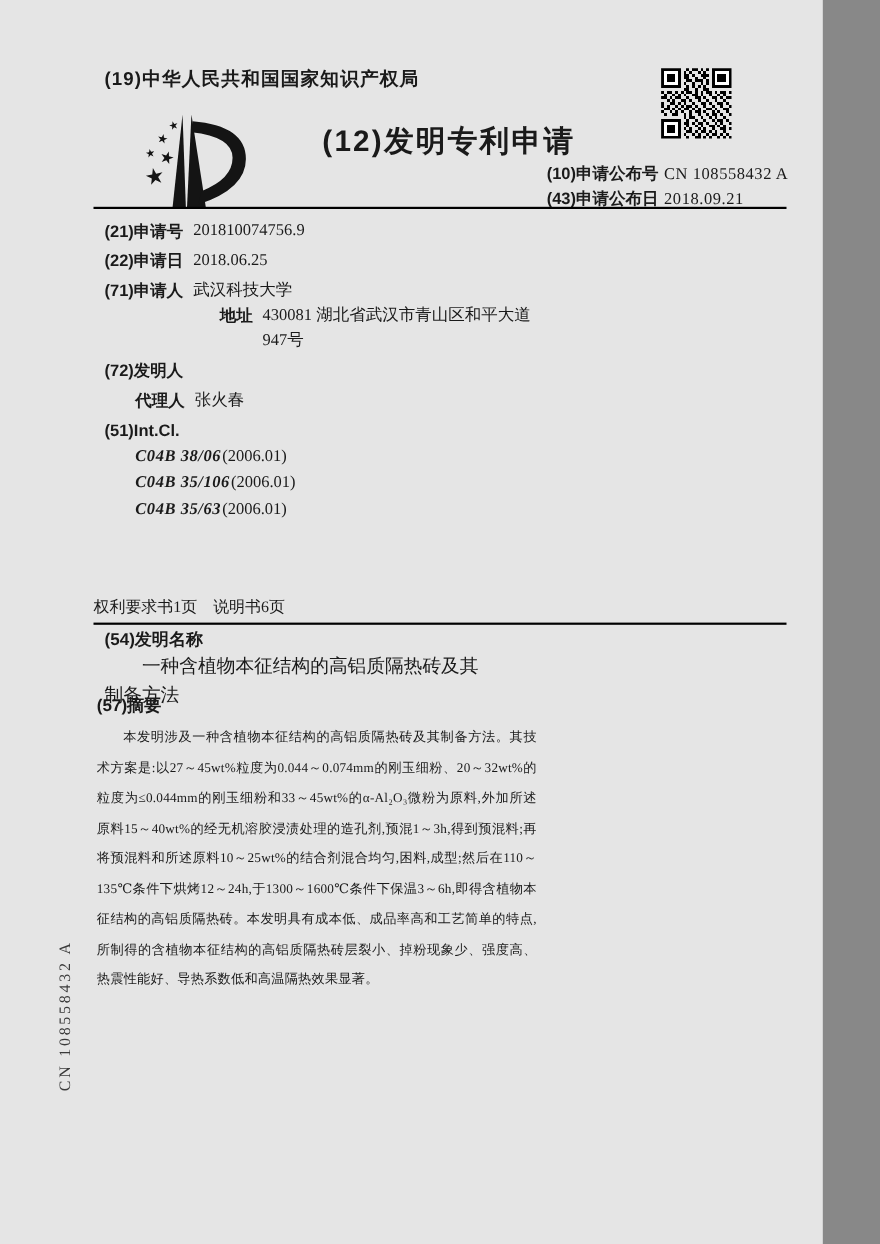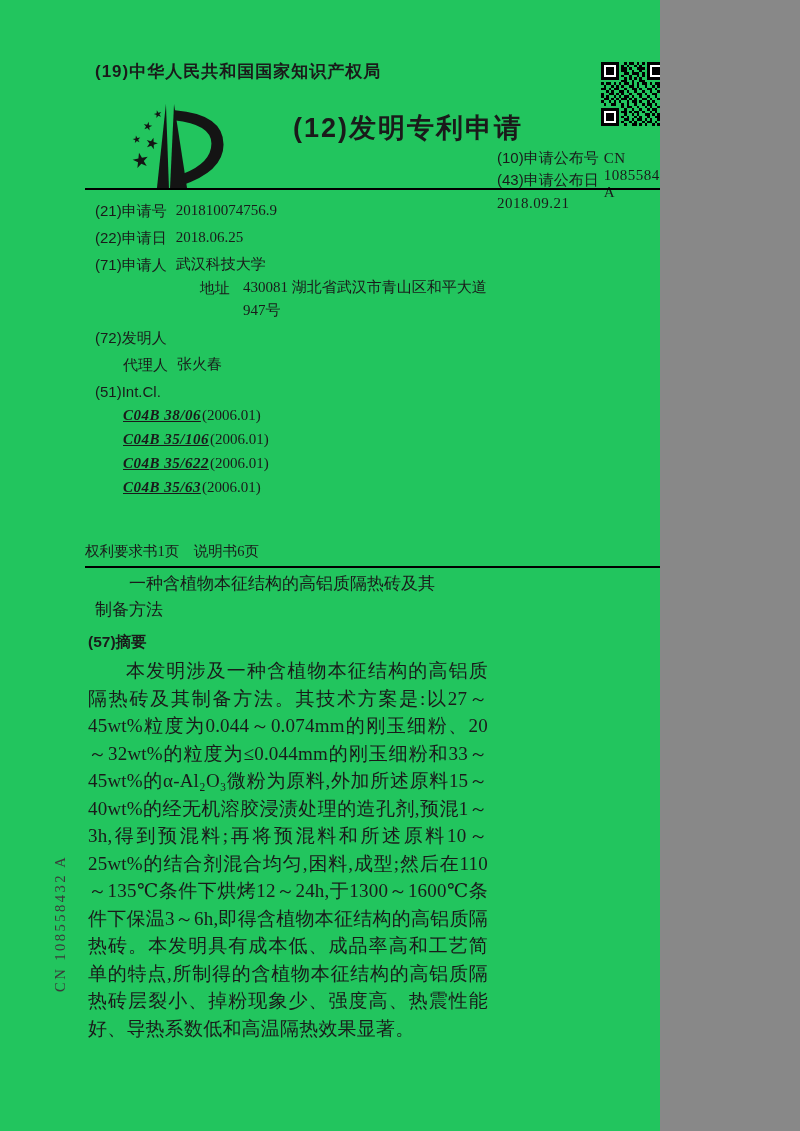--- a/index.html
+++ b/index.html
@@ -1,85 +1,85 @@
 <!DOCTYPE html>
 <html><head>
 <meta charset="utf-8">
 <style>
   html,body{margin:0;padding:0;background:#888;}
   .page{
     position:relative;
-    width:660px;height:1131px;
-    background:#22c55e;
+    width:748px;height:1131px;
+    background:#e5e5e5;
     font-family:"Liberation Serif","DejaVu Serif",serif;
     color:#1a1a1a;
     overflow:hidden;
   }
   .lbl{
     font-family:"Liberation Sans","DejaVu Sans",sans-serif;
-    font-weight:normal;
+    font-weight:bold;
     white-space:nowrap;
   }
   .val{font-family:"Liberation Serif","DejaVu Serif",serif;}
 
   .office-line{
     position:absolute;left:95px;top:60px;
     font-family:"Liberation Sans","DejaVu Sans",sans-serif;
     font-weight:bold;font-size:17px;letter-spacing:1px;
   }
   .logo{position:absolute;left:110px;top:96px;width:122px;height:96px;}
   .doc-type{
     position:absolute;left:293px;top:110px;
     font-family:"Liberation Sans","DejaVu Sans",sans-serif;
     font-weight:bold;font-size:27px;letter-spacing:2px;
   }
   .qr{position:absolute;left:601px;top:62px;width:64px;height:64px;}
   .pub-line{position:absolute;left:497px;font-size:15px;display:flex;gap:5px;align-items:baseline;}
   .pub-no{top:149px;}
-  .pub-date{top:171px;flex-direction:column;}
+  .pub-date{top:171px;}
   .pub-line .val{font-size:15px;letter-spacing:.5px;}
 
   .rule{position:absolute;left:85px;width:630px;height:2px;background:#000;}
   .rule1{top:188px;}
   .rule2{top:566px;}
 
   .biblio{position:absolute;left:95px;top:199px;width:400px;font-size:15px;line-height:23px;}
   .row{display:flex;margin-bottom:4px;}
   .row > .lbl{margin-right:9px;}
   .valblock{flex:1;}
-  .subrow{display:flex;margin-left:24px;justify-content:space-between;}
+  .subrow{display:flex;margin-left:24px;}
   .subrow > .lbl{margin-right:9px;}
   .w-addr{width:252px;}
   .w-inv{width:236px;}
   .w-agency{width:190px;}
   .intcl-entries{margin-left:28px;line-height:24px;}
   .intcl-entry .code{
     font-family:"Liberation Serif","DejaVu Serif",serif;
-    font-style:italic;font-weight:bold;letter-spacing:.5px;text-decoration:underline;
+    font-style:italic;font-weight:bold;letter-spacing:.5px;
   }
   .intcl-entry .year{margin-left:1px;}
 
   .pages-info{
     position:absolute;left:85px;top:542px;width:555px;
     text-align:left;font-size:14.5px;
   }
 
   .title-section{position:absolute;left:95px;top:571px;width:395px;}
   .sec-label{
     font-family:"Liberation Sans","DejaVu Sans",sans-serif;
     font-weight:bold;font-size:15.5px;line-height:22px;
   }
   .invention-title{
     font-size:17px;line-height:26px;text-indent:2em;width:352px;
     margin-left:-0;
   }
   .abstract-section{position:absolute;left:88px;top:631px;width:400px;}
   .abstract-text{
     margin:4px 0 0 0;
-    font-size:19px;line-height:27.5px;
+    font-size:12px;line-height:27.5px;
     text-align:justify;text-indent:2em;
     letter-spacing:.2px;
   }
   .vert-code{
     position:absolute;left:52px;top:992px;
     transform:rotate(-90deg);transform-origin:0 0;
     white-space:nowrap;
     font-size:14.5px;letter-spacing:2.5px;color:#3a3a3a;
   }
 </style>
@@ -185,33 +185,31 @@
       <span class="lbl">(51)Int.Cl.</span>
     </div>
     <div class="intcl-entries">
       <div class="intcl-entry">
         <span class="code">C04B 38/06</span><span class="year">(2006.01)</span>
       </div>
       <div class="intcl-entry">
         <span class="code">C04B 35/106</span><span class="year">(2006.01)</span>
       </div>
       <div class="intcl-entry">
-        <span class="code">C04B 35/622</span><span class="year">(2006.01)</span>
-      </div>
-      <div class="intcl-entry">
         <span class="code">C04B 35/63</span><span class="year">(2006.01)</span>
       </div>
     </div>
   </div>
 
   <div class="pages-info">权利要求书1页　说明书6页</div>
 
   <div class="rule rule2"></div>
 
   <div class="title-section">
+    <div class="sec-label">(54)发明名称</div>
     <div class="invention-title">一种含植物本征结构的高铝质隔热砖及其制备方法</div>
   </div>
 
   <div class="abstract-section">
     <div class="sec-label">(57)摘要</div>
     <p class="abstract-text">本发明涉及一种含植物本征结构的高铝质隔热砖及其制备方法。其技术方案是:以27～45wt%粒度为0.044～0.074mm的刚玉细粉、20～32wt%的粒度为≤0.044mm的刚玉细粉和33～45wt%的α-Al₂O₃微粉为原料,外加所述原料15～40wt%的经无机溶胶浸渍处理的造孔剂,预混1～3h,得到预混料;再将预混料和所述原料10～25wt%的结合剂混合均匀,困料,成型;然后在110～135℃条件下烘烤12～24h,于1300～1600℃条件下保温3～6h,即得含植物本征结构的高铝质隔热砖。本发明具有成本低、成品率高和工艺简单的特点,所制得的含植物本征结构的高铝质隔热砖层裂小、掉粉现象少、强度高、热震性能好、导热系数低和高温隔热效果显著。</p>
   </div>
 
   <div class="vert-code">CN 108558432 A</div>
 

